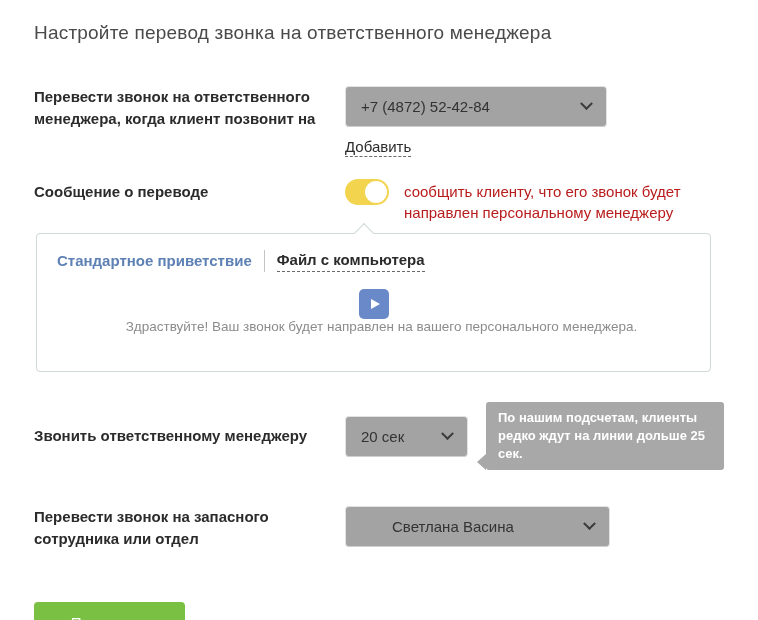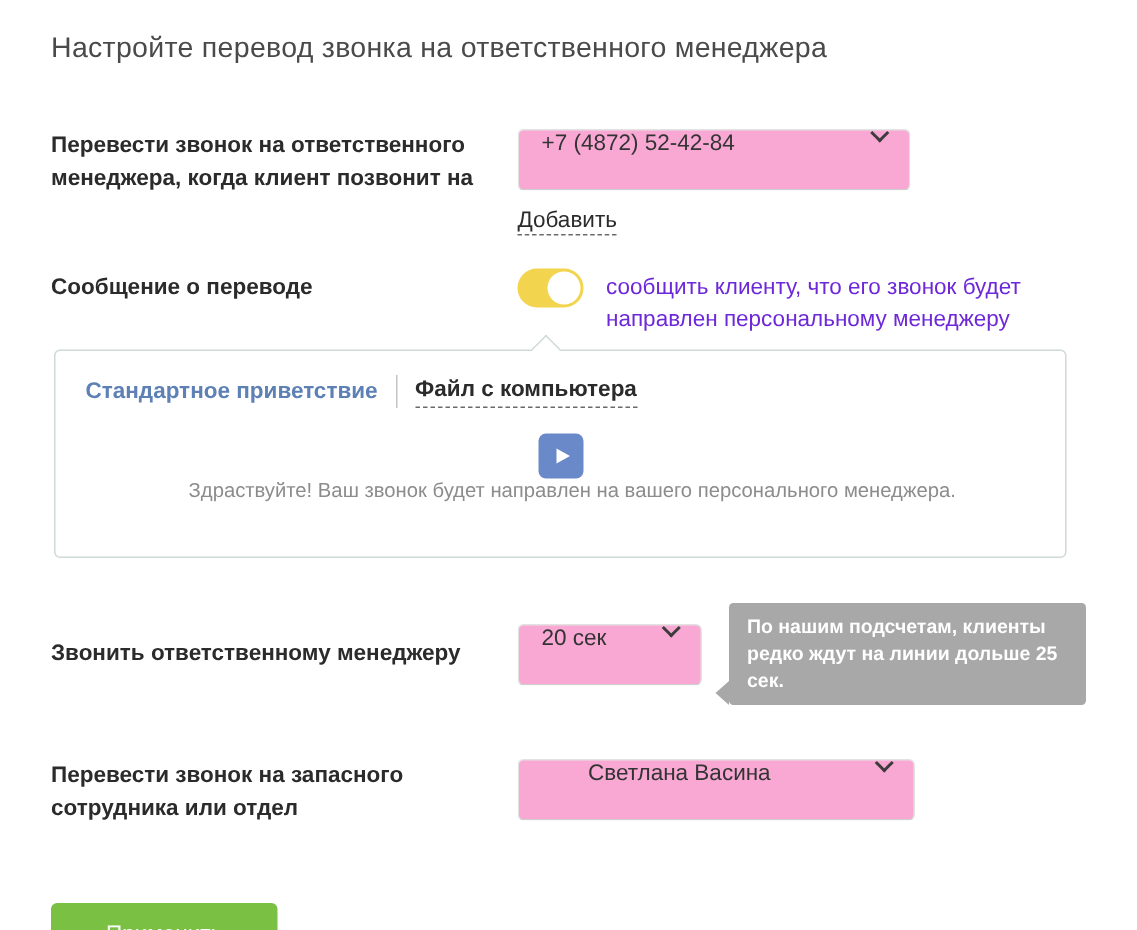--- a/index.html
+++ b/index.html
@@ -31,22 +31,22 @@
   .row-center{align-items:center;}
   
   .row-number{margin-top:42px;}
   .row-message{margin-top:24px;}
   .row-ring{margin-top:30px;}
   .row-fallback{margin-top:36px;}
   .row-actions{margin-top:52px;display:flex;align-items:center;}
 
   
   .select{
-    display:flex;align-items:flex-start;justify-content:space-between;
-    height:41px;background:#f9a8d4;
+    display:flex;align-items:center;justify-content:space-between;
+    height:41px;background:#a3a3a3;
     border:1px solid #e2e2e2;border-bottom-color:#cfcfcf;
     border-radius:4px;padding:0 15px;cursor:pointer;
     font-size:15px;color:#333;
   }
   .select-wide{width:262px;}
   .select-fallback{width:265px;padding-left:46px;}
   .select-small{width:132px;}
   .chevron{
     width:9px;height:9px;flex:0 0 9px;
     border-right:2px solid #3c3c3c;border-bottom:2px solid #3c3c3c;
@@ -64,21 +64,21 @@
     position:relative;width:44px;height:26px;flex:0 0 44px;
     background:var(--toggle-yellow);border-radius:13px;cursor:pointer;
     margin-top:-2px;
   }
   .toggle .knob{
     position:absolute;top:2px;right:2px;width:22px;height:22px;
     background:#fff;border-radius:50%;
   }
   .toggle-desc{
     margin-left:15px;max-width:340px;
-    font-size:15px;color:#6d28d9;line-height:21px;
+    font-size:15px;color:#b91c1c;line-height:21px;
   }
 
   
   .panel{
     position:relative;margin:10px 0 0 2px;width:675px;
     border:1px solid var(--panel-border);border-radius:4px;
     padding:15px 20px 37px 20px;background:#fff;
   }
   .panel-caret{
     position:absolute;top:-8px;left:320px;width:14px;height:14px;

